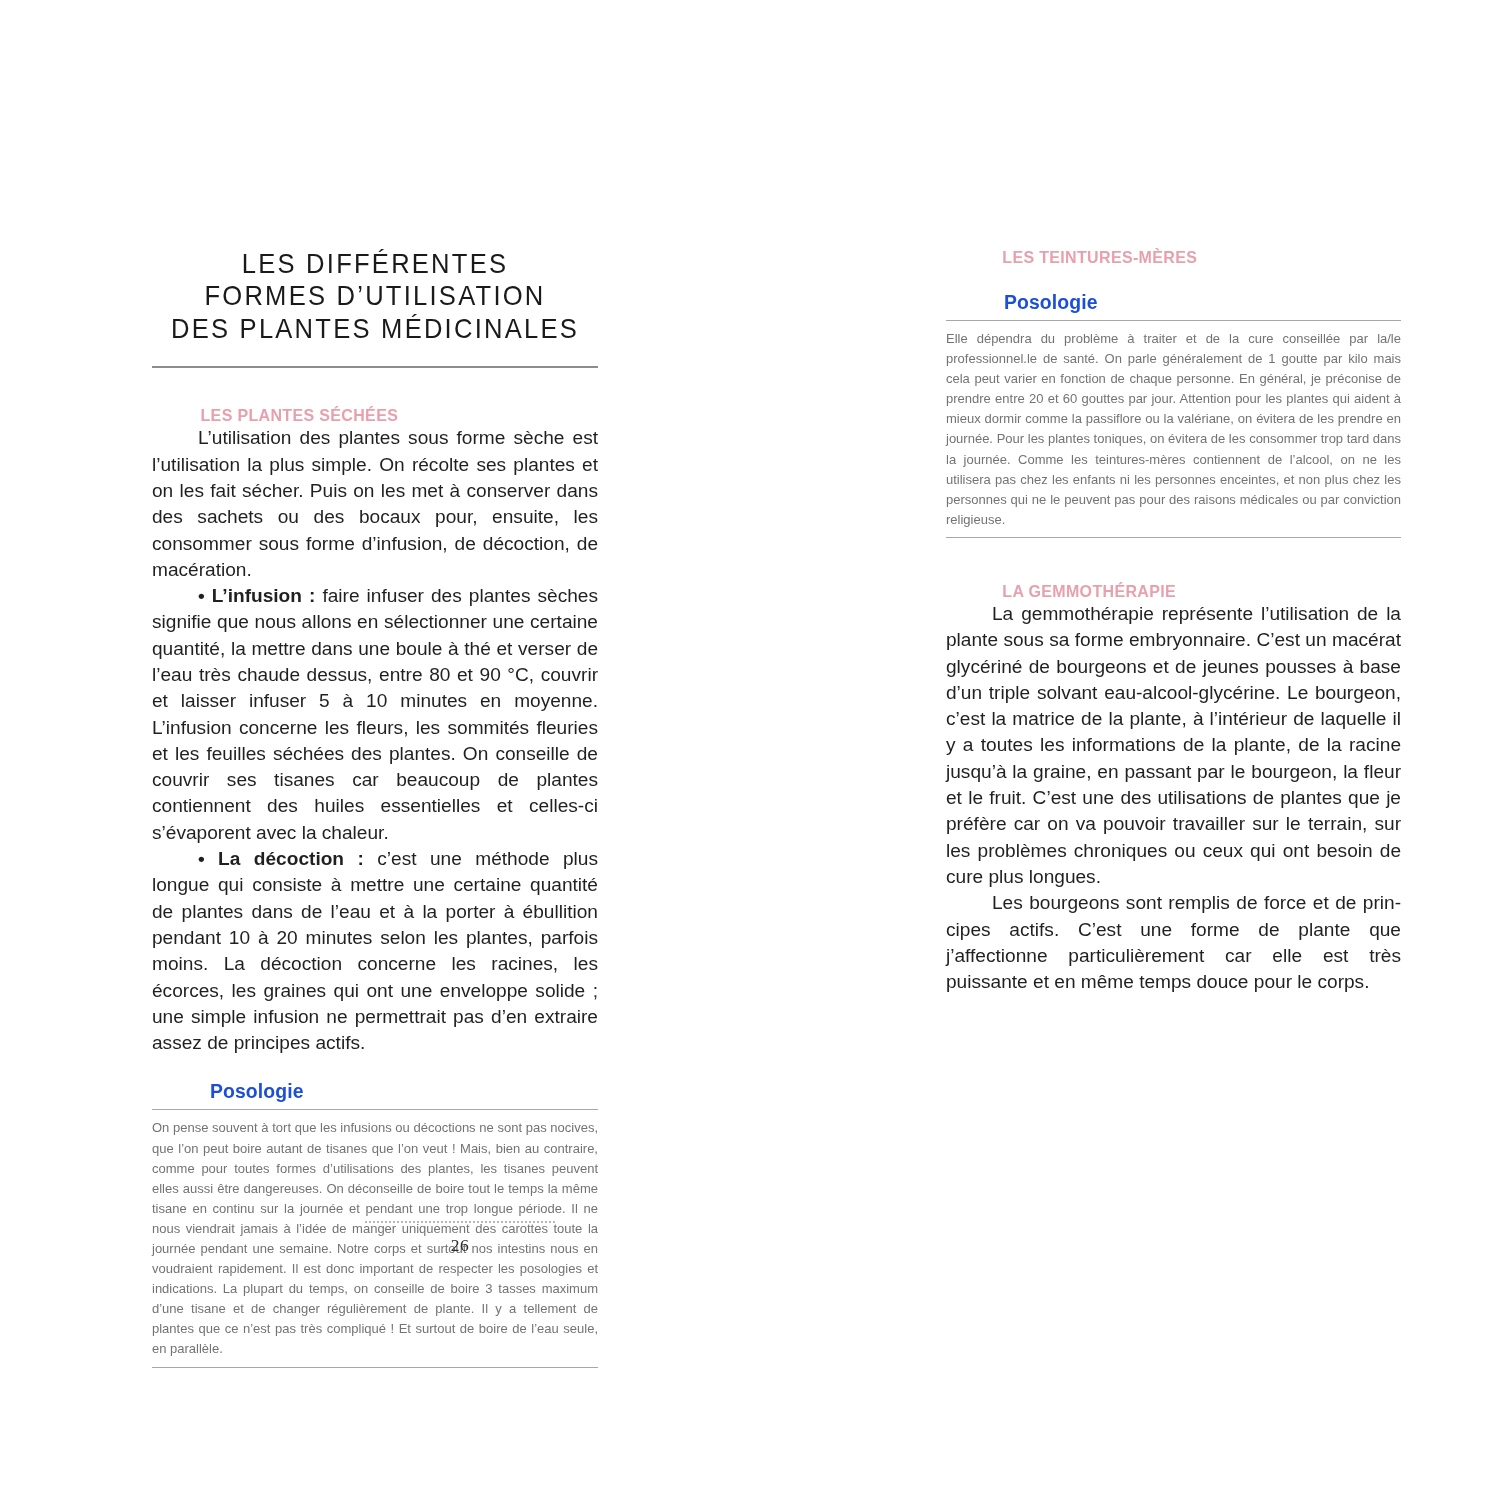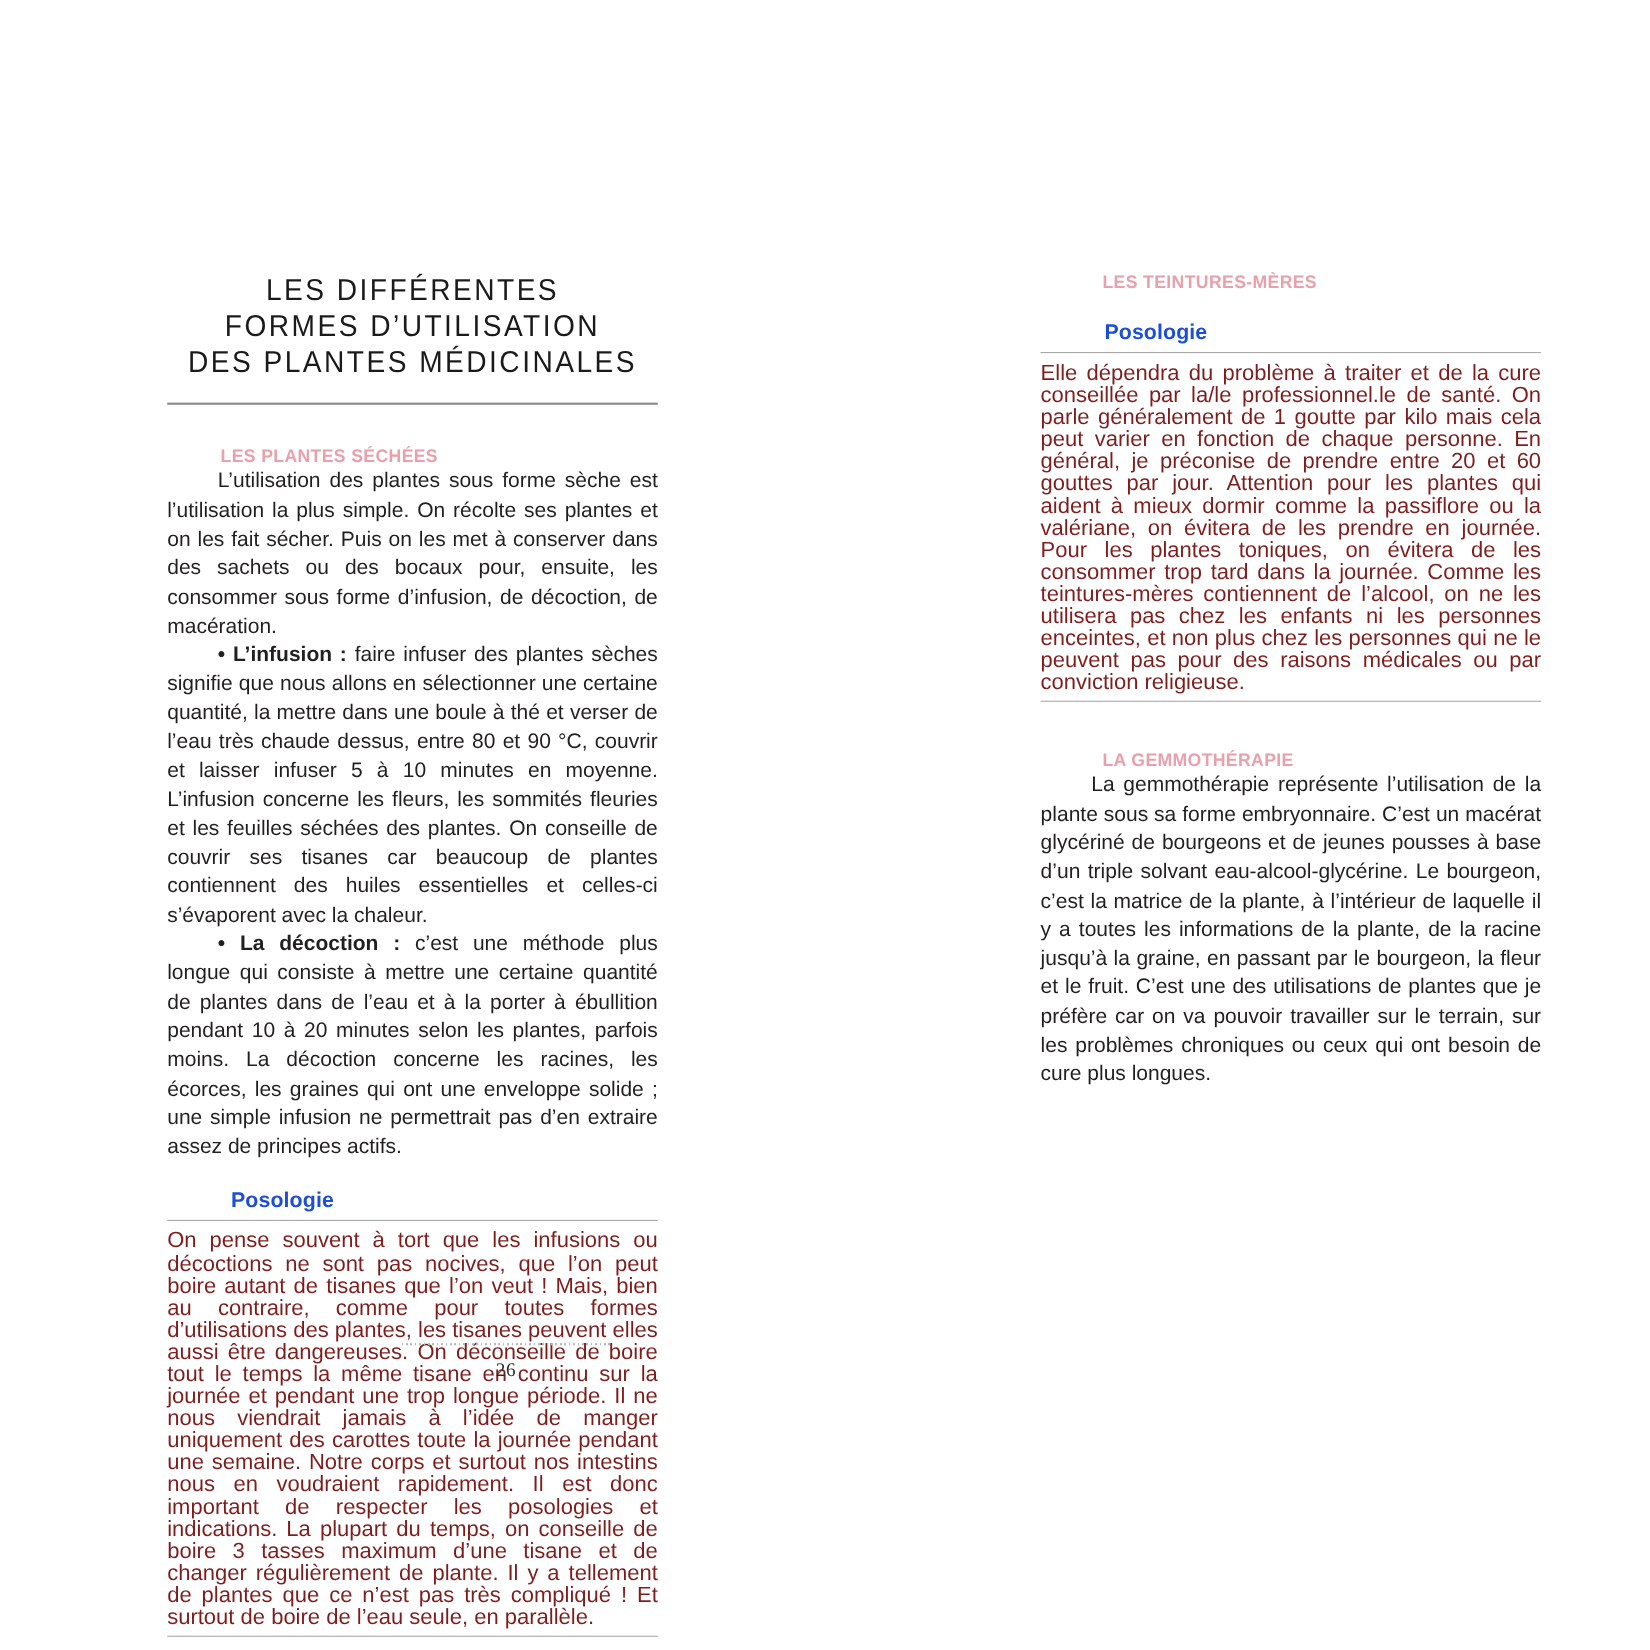--- a/index.html
+++ b/index.html
@@ -104,25 +104,25 @@
     padding-left: 58px;
     letter-spacing: 0.1px;
   }
   .poso-rule-top,
   .poso-rule-bottom {
     height: 1px;
     background: #a8a8a8;
     width: 100%;
   }
   .poso-body {
-    font-size: 20px;
+    font-size: 13px;
     line-height: 20.1px;
     text-align: justify;
     text-justify: inter-word;
-    color: #7f1d1d;
+    color: #737373;
     margin: 0;
     padding: 8px 0 7px 0;
   }
 
   
   .footer {
     position: absolute;
     bottom: 244px;
     width: 200px;
     text-align: center;
@@ -198,18 +198,19 @@
         <p class="poso-body">Elle dépendra du problème à traiter et de la cure conseillée par la/le professionnel.le de santé. On parle généralement de 1 goutte par kilo mais cela peut varier en fonction de chaque personne. En général, je préconise de prendre entre 20 et 60 gouttes par jour. Attention pour les plantes qui aident à mieux dormir comme la passiflore ou la valériane, on évitera de les prendre en journée. Pour les plantes toniques, on évitera de les consommer trop tard dans la journée. Comme les teintures-mères contiennent de l’alcool, on ne les utilisera pas chez les enfants ni les personnes enceintes, et non plus chez les personnes qui ne le peuvent pas pour des raisons médicales ou par conviction religieuse.</p>
         <div class="poso-rule-bottom"></div>
       </div>
 
       <div class="gap-lg"></div>
 
       <h2 class="sec-head sec-head-gemmo">LA GEMMOTHÉRAPIE</h2>
 
       <p class="body-p">La gemmothérapie représente l’utilisation de la plante sous sa forme embryonnaire. C’est un macérat glycériné de bourgeons et de jeunes pousses à base d’un triple solvant eau-alcool-glycérine. Le bourgeon, c’est la matrice de la plante, à l’intérieur de laquelle il y a toutes les informations de la plante, de la racine jusqu’à la graine, en passant par le bourgeon, la fleur et le fruit. C’est une des utilisations de plantes que je préfère car on va pouvoir travailler sur le terrain, sur les problèmes chroniques ou ceux qui ont besoin de cure plus longues.</p>
 
+      <p class="body-p">Les bourgeons sont remplis de force et de prin-cipes actifs. C’est une forme de plante que j’affectionne particulièrement car elle est très puissante et en même temps douce pour le corps.</p>
 
     </div>
 
   </div>
 
 </div>
 
 </body></html>

